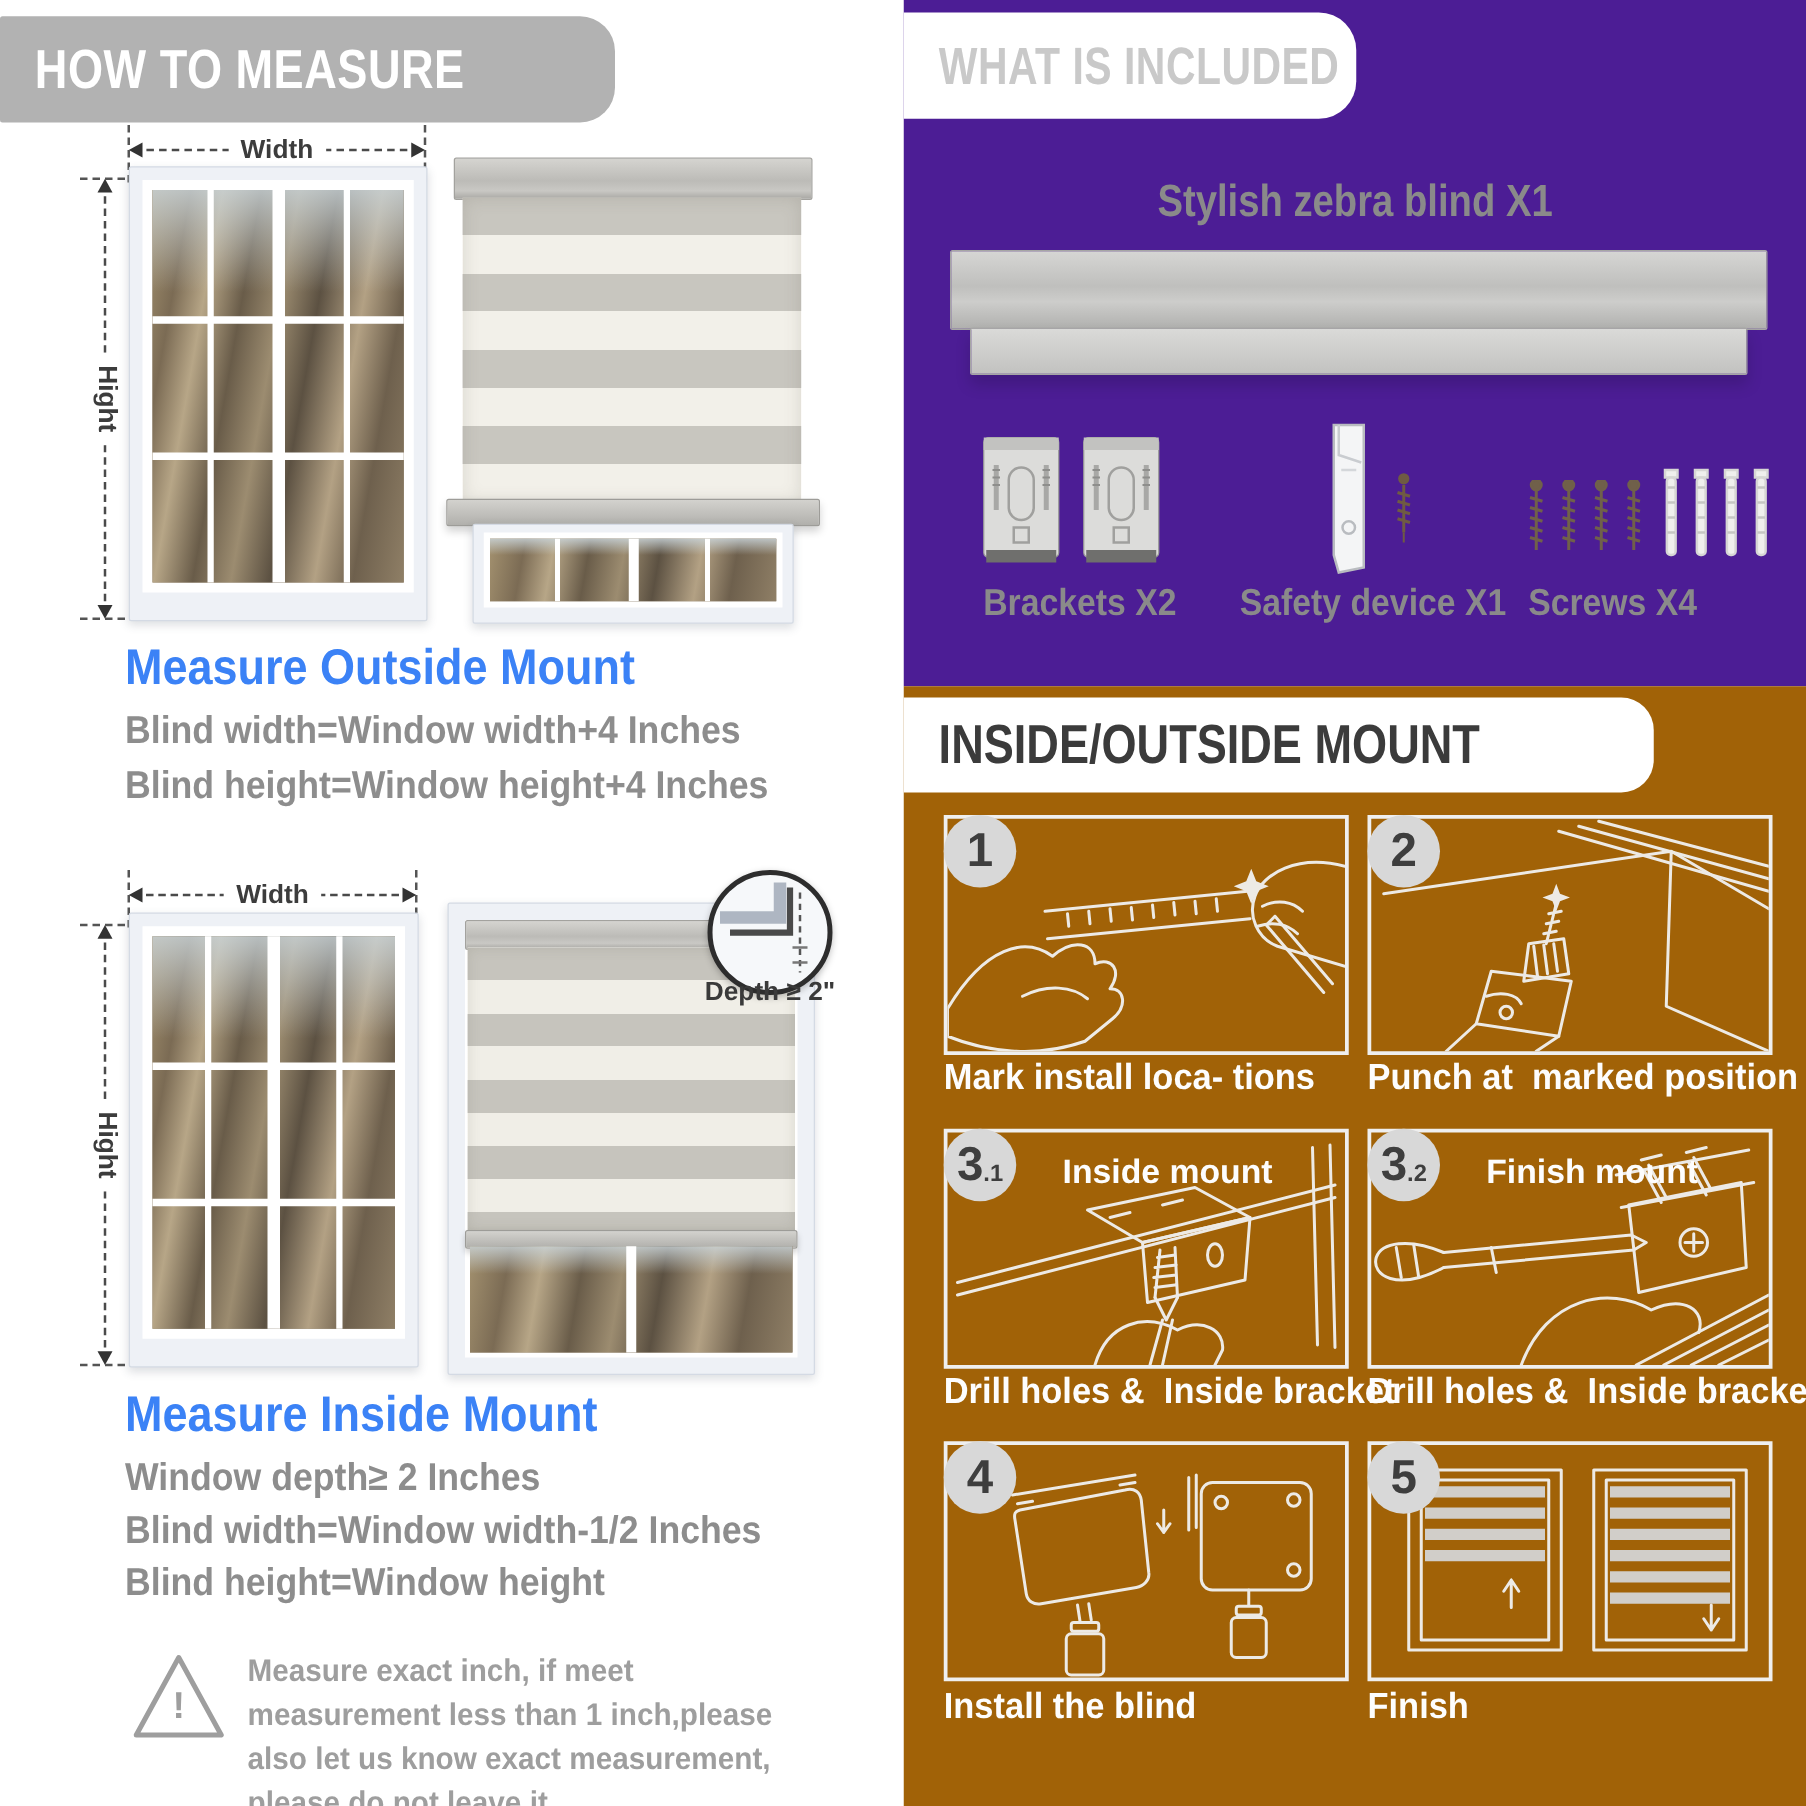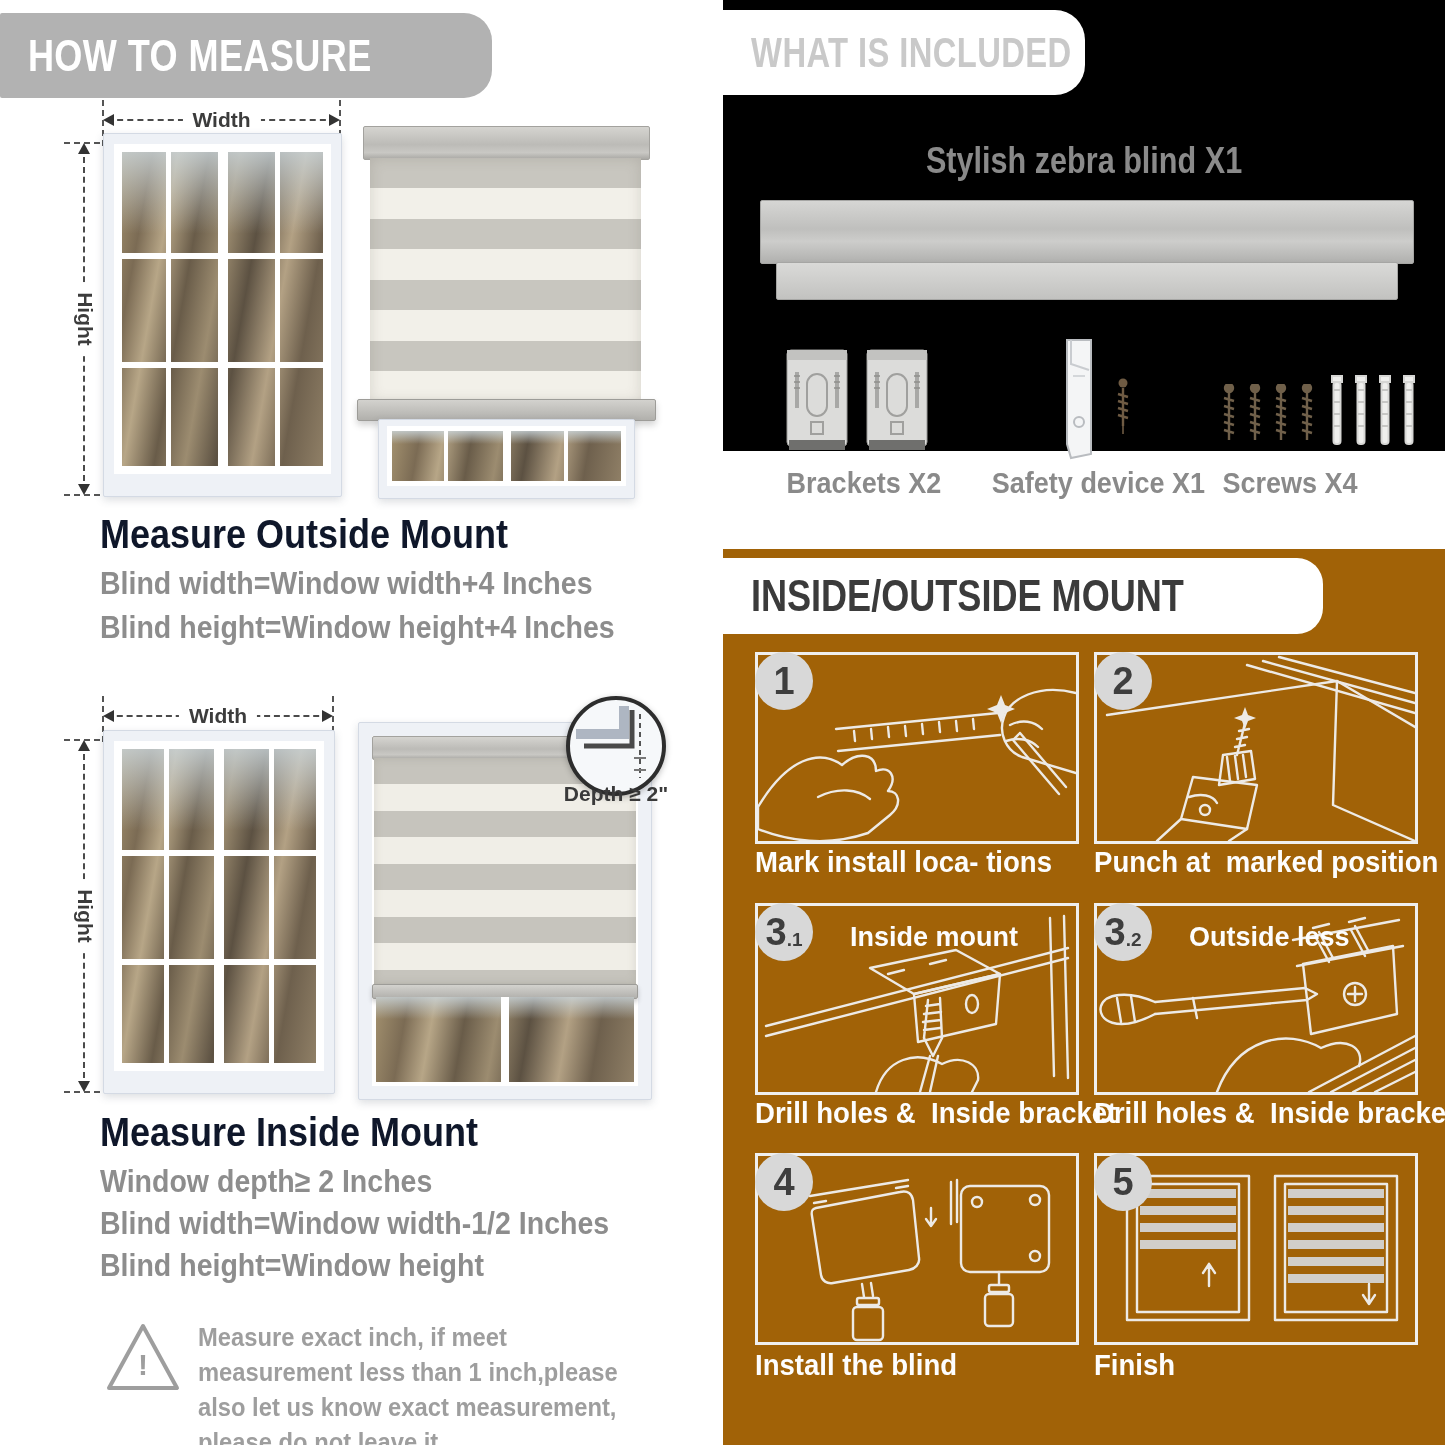--- a/index.html
+++ b/index.html
@@ -6,21 +6,21 @@
   body{font-family:"Liberation Sans", sans-serif; -webkit-font-smoothing:antialiased;}
   #canvas{position:relative;width:1445px;height:1445px;background:#ffffff;overflow:hidden;}
   .abs{position:absolute;}
 
   
   .h2m-bar{left:0;top:13px;width:492px;height:85px;background:#b2b2b2;border-radius:2px 28px 28px 2px;
            display:flex;align-items:center;}
   .h2m-bar span{display:inline-block;color:#ffffff;font-weight:bold;font-size:44px;letter-spacing:.5px;
            padding-left:34px;transform:scaleX(.82);transform-origin:left center;white-space:nowrap;}
 
-  .sec-title{font-weight:bold;font-size:40px;color:#0f172a;}
+  .sec-title{font-weight:bold;font-size:40px;color:#3b82f6;}
   .sec-title span{display:inline-block;transform:scaleX(.9);transform-origin:left center;white-space:nowrap;}
   .sec-line{font-weight:bold;font-size:31px;color:#8d8d8d;}
   .sec-line span{display:inline-block;transform:scaleX(.92);transform-origin:left center;white-space:nowrap;}
 
   
   .h-measure{height:30px;}
   .h-measure .mline{position:absolute;left:4px;right:4px;top:13px;border-top:2px dashed #4a4a4a;}
   .h-measure .ah{position:absolute;top:8px;width:0;height:0;border-top:6px solid transparent;border-bottom:6px solid transparent;}
   .h-measure .ah.l{left:0;border-right:11px solid #333;}
   .h-measure .ah.r{right:0;border-left:11px solid #333;}
@@ -56,21 +56,21 @@
 
   
   .mag{border:4px solid #2d2d2d;border-radius:50%;background:#f6f8fa;overflow:hidden;box-shadow:0 2px 6px rgba(0,0,0,.25);}
   .depth-lbl{font-size:21px;font-weight:bold;color:#3a3a3a;text-align:center;}
 
   
   .warn-text{font-size:25px;line-height:35px;font-weight:bold;color:#9e9e9e;}
   .warn-text span{display:inline-block;transform:scaleX(.95);transform-origin:left top;}
 
   
-  .incl-panel{left:723px;top:0;width:722px;height:451px;background:#000000;}
+  .incl-panel{left:723px;top:0;width:722px;height:549px;background:#4c1d95;}
   .incl-card{left:0;top:10px;width:362px;height:85px;background:#ffffff;border-radius:0 30px 30px 0;display:flex;align-items:center;}
   .incl-card span{display:inline-block;color:#c9c9c9;font-weight:bold;font-size:42px;letter-spacing:.5px;
                   padding-left:36px;transform:scaleX(.78);transform-origin:left center;white-space:nowrap;}
   .incl-product{left:0;top:140px;width:722px;text-align:center;font-size:36px;font-weight:bold;color:#8a8a8a;}
   .incl-product span{display:inline-block;transform:scaleX(.85);white-space:nowrap;}
   .metal{background:linear-gradient(180deg,#d6d6d4 0%,#bfbfbd 45%,#cdcdcb 65%,#b0b0ae 100%);border:1px solid #a6a6a4;}
   .item-lbl{font-size:30px;font-weight:bold;color:#8a8a8a;text-align:center;}
   .item-lbl span{display:inline-block;transform:scaleX(.9);white-space:nowrap;}
 
   .mount-panel{left:723px;top:549px;width:722px;height:896px;background:#a16207;}
@@ -398,21 +398,21 @@
           <path d="M58,96 C30,84 8,88 4,100 C0,114 20,128 58,108"></path>
           <path d="M20,92 l4,24 M34,90 l4,26"></path>
           <path d="M120,186 C140,132 190,122 224,142 C250,130 268,142 262,160"></path>
           <path d="M212,186 L318,130 M234,186 L318,142 M256,186 L318,154 M278,186 L318,166"></path>
         </g>
       </svg>
       <div class="badge">
         <span>3</span>
           <span class="sub">.2</span>
       </div>
-      <div class="step-title">Outside less</div>
+      <div class="step-title">Finish mount</div>
     </div>
     <div class="step-cap" style="left:371px;top:548px;"><span>Drill holes &amp;  Inside bracket</span></div>
 
     <div class="step" style="left:32px;top:604px;">
       <svg width="318" height="186" viewBox="0 0 318 186">
         <g class="lineart">
           <path d="M52,40 L150,24 M56,47 l12,-2 M138,32 l12,-2"></path>
           <path d="M58,52 L142,36 C150,34 154,38 155,44 L161,102 C162,108 157,113 151,114 L75,127 C69,128 64,125 63,119 L54,60 C53,55 54,53 58,52 Z"></path>
           <path d="M104,128 l2,13 M113,127 l2,13"></path>
           <rect x="99" y="142" width="22" height="7" rx="2"></rect>

